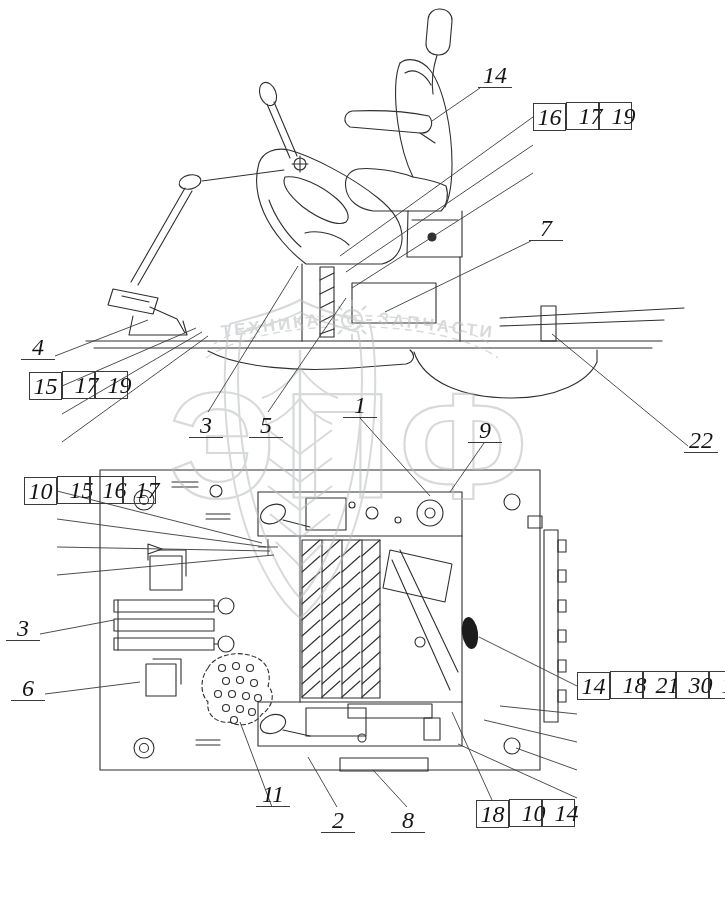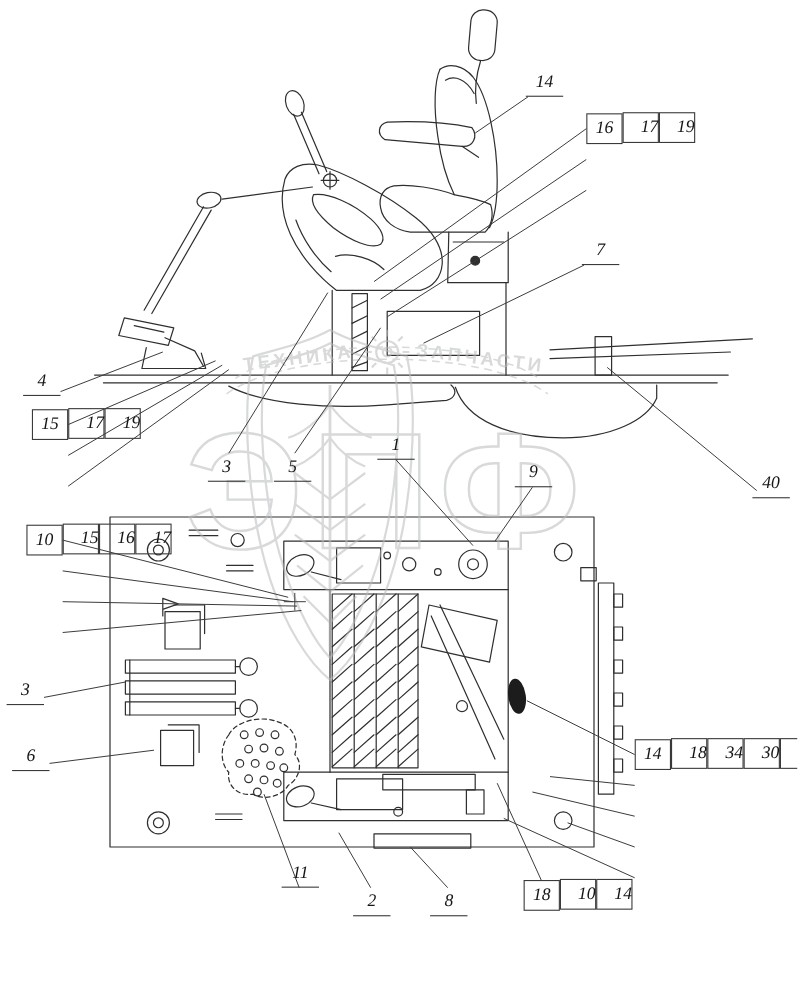--- a/index.html
+++ b/index.html
@@ -9,21 +9,21 @@
     font-family:"Liberation Serif", serif;
   }
   .stage {
     position:relative; width:725px; height:900px;
     background:#ffffff; overflow:hidden;
   }
   svg.art { position:absolute; left:0; top:0; }
   .co {
     position:absolute; width:34px; height:26px;
     display:flex; align-items:center; justify-content:center;
-    font-style:italic; font-size:16px; line-height:1; color:#151515;
+    font-style:italic; font-size:24px; line-height:1; color:#151515;
   }
   .co.u { border-bottom:1.2px solid #3a3a3a; }
   .stack { position:absolute; display:flex; flex-direction:row; }
   .stack .co {
     position:relative; left:0; top:0;
     width:33px; height:28px;
     border:1.1px solid #3a3a3a;
   }
   .stack .co + .co { margin-top:-1.1px;padding-left:16px; }
 </style>
@@ -244,21 +244,21 @@
       <line x1="577" y1="714" x2="500" y2="706"></line>
       <line x1="577" y1="742" x2="484" y2="720"></line>
       <line x1="577" y1="770" x2="516" y2="748"></line>
       <line x1="577" y1="798" x2="458" y2="744"></line>
       <path d="M258 547 L278 547 M268 539 L268 555"></path>
     </g>
   </svg>
 
   <div class="co u" style="left:478px;top:62px">14</div>
   <div class="co u" style="left:529px;top:215px">7</div>
-  <div class="co u" style="left:684px;top:427px">40</div>
+  <div class="co u" style="left:684px;top:427px">22</div>
   <div class="co u" style="left:21px;top:334px">4</div>
   <div class="co u" style="left:189px;top:412px">3</div>
   <div class="co u" style="left:249px;top:412px">5</div>
   <div class="co u" style="left:343px;top:392px">1</div>
   <div class="co u" style="left:468px;top:417px">9</div>
   <div class="co u" style="left:6px;top:615px">3</div>
   <div class="co u" style="left:11px;top:675px">6</div>
   <div class="co u" style="left:256px;top:781px">11</div>
   <div class="co u" style="left:321px;top:807px">2</div>
   <div class="co u" style="left:391px;top:807px">8</div>
@@ -284,18 +284,18 @@
 
   <div class="stack" style="left:476px;top:800px">
     <div class="co">18</div>
     <div class="co">10</div>
     <div class="co">14</div>
   </div>
 
   <div class="stack" style="left:577px;top:672px">
     <div class="co">14</div>
     <div class="co">18</div>
-    <div class="co">34</div>
+    <div class="co">21</div>
     <div class="co">30</div>
     <div class="co">16</div>
   </div>
 
 </div>
 
 </body></html>

